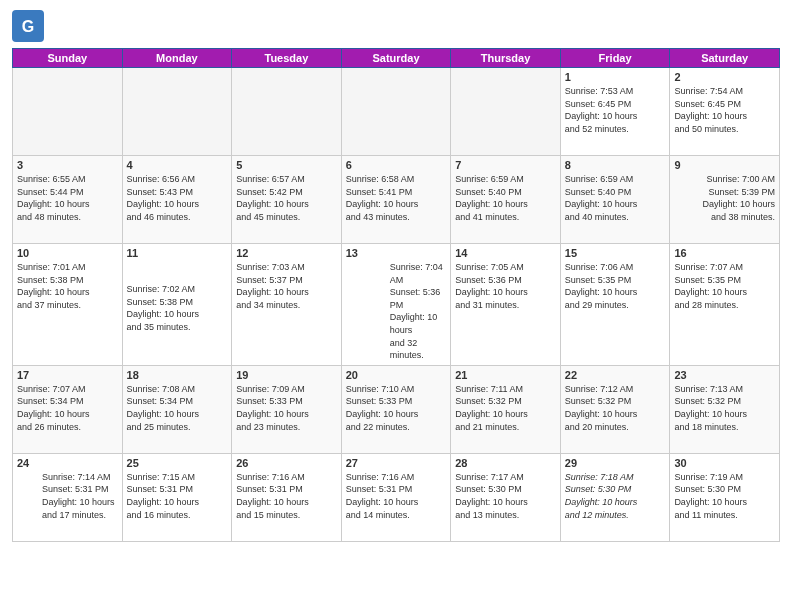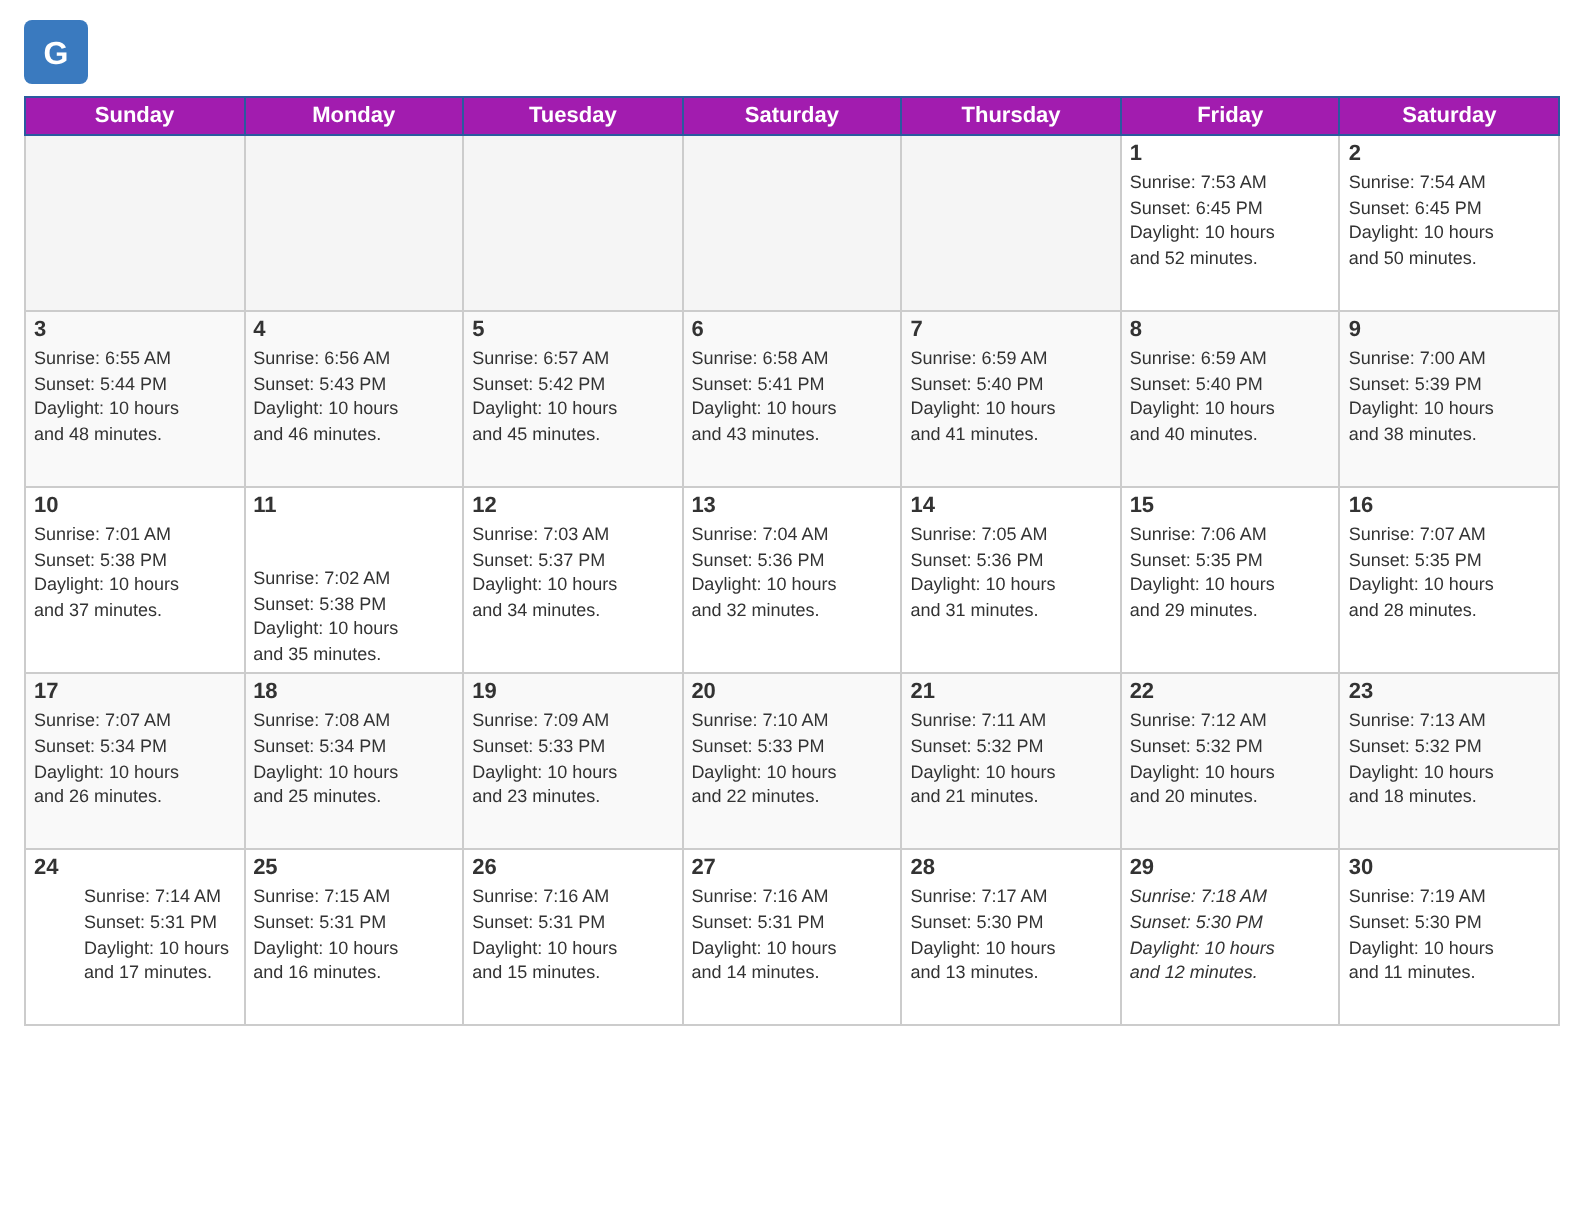--- a/index.html
+++ b/index.html
@@ -177,21 +177,21 @@
           </td>
           <td>
             <span class="day-number">8</span>
             <div class="day-info" style="white-space: pre-line;">Sunrise: 6:59 AM
 Sunset: 5:40 PM
 Daylight: 10 hours
 and 40 minutes.</div>
           </td>
           <td>
             <span class="day-number">9</span>
-            <div class="day-info" style="white-space: pre-line;">Sunrise: 7:00 AM
+            <div class="day-info" style="white-space: pre-line; text-align: right;">Sunrise: 7:00 AM
 Sunset: 5:39 PM
 Daylight: 10 hours
 and 38 minutes.</div>
           </td>
         </tr>
         <tr>
           <td>
             <span class="day-number">10</span>
             <div class="day-info" style="white-space: pre-line;">Sunrise: 7:01 AM
 Sunset: 5:38 PM
@@ -207,21 +207,21 @@
           </td>
           <td>
             <span class="day-number">12</span>
             <div class="day-info" style="white-space: pre-line;">Sunrise: 7:03 AM
 Sunset: 5:37 PM
 Daylight: 10 hours
 and 34 minutes.</div>
           </td>
           <td>
             <span class="day-number">13</span>
-            <div class="day-info" style="white-space: pre-line;">Sunrise: 7:04 AM
+            <div class="day-info" style="white-space: pre-line; margin-left: 44px;">Sunrise: 7:04 AM
 Sunset: 5:36 PM
 Daylight: 10 hours
 and 32 minutes.</div>
           </td>
           <td>
             <span class="day-number">14</span>
             <div class="day-info" style="white-space: pre-line;">Sunrise: 7:05 AM
 Sunset: 5:36 PM
 Daylight: 10 hours
 and 31 minutes.</div>

